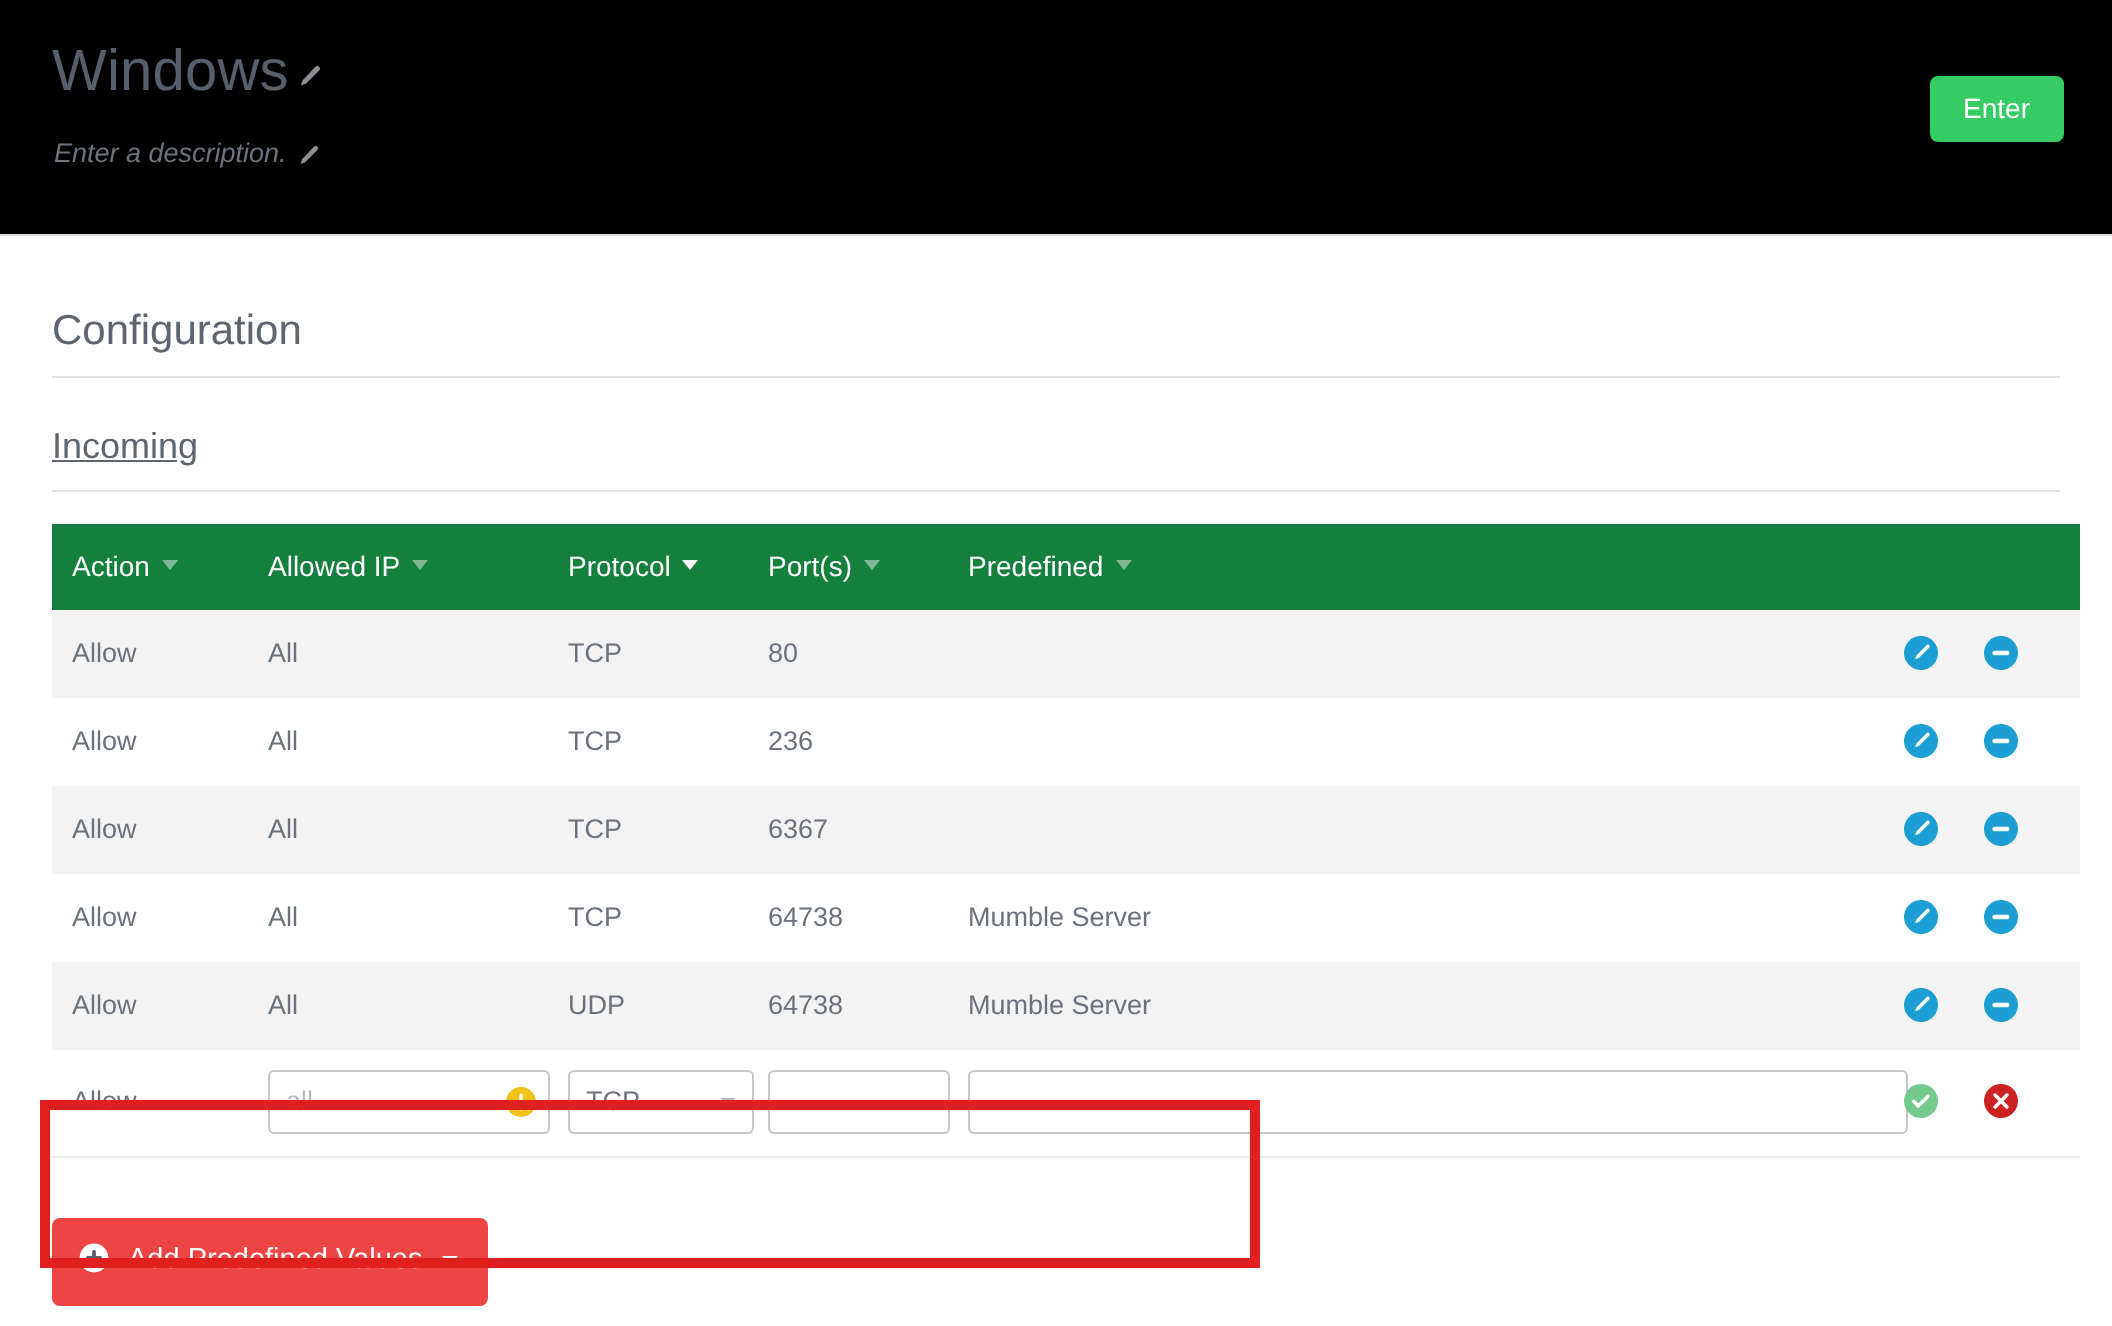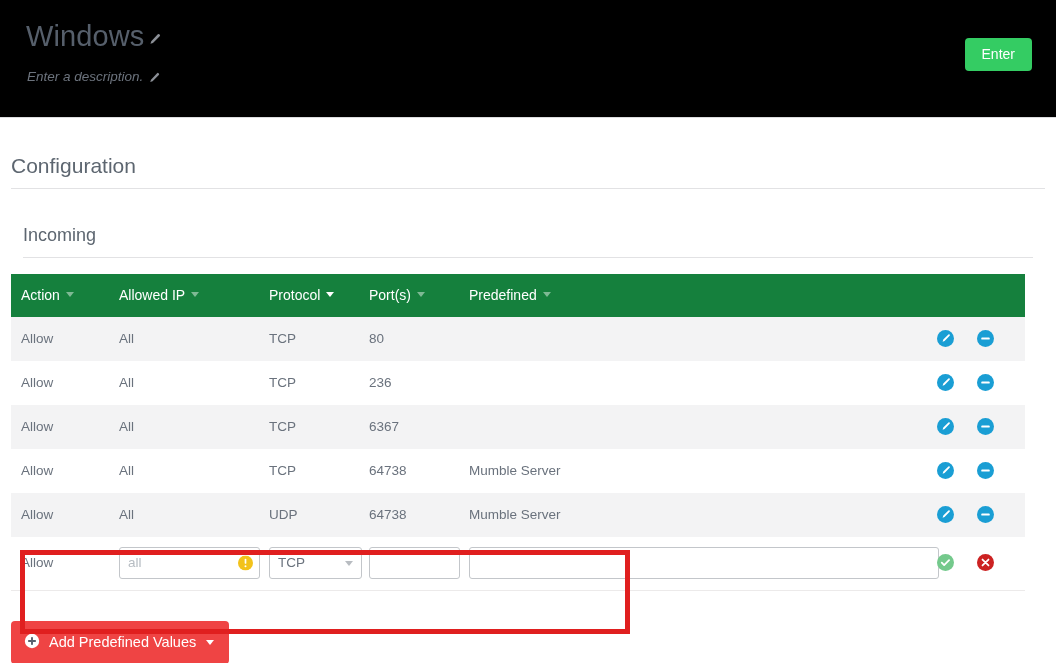--- a/index.html
+++ b/index.html
@@ -67,39 +67,40 @@
     font-size: 14px;
     padding: 9px 17px 10px 17px;
     border-radius: 4px;
     line-height: 1;
     box-sizing: border-box;
   }
 
   
   .content {
     position: relative;
-    padding: 0 11px;
+    padding: 0 26px;
   }
   .section-title {
     font-size: 21px;
     font-weight: normal;
     color: #5d6670;
     margin: 0;
     padding: 36px 0 11px 0;
     border-bottom: 1px solid #e2e2e4;
     line-height: 1.1;
   }
   .sub-title {
     font-size: 18px;
     font-weight: normal;
     color: #5d6670;
-    margin: 12px;
+    margin: 0;
     padding: 25px 0 11px 0;
     border-bottom: 1px solid #e2e2e4;
     line-height: 1.1;
+    text-decoration: underline;
   }
 
   
   .fw-table {
     width: 1004px;
     border-collapse: collapse;
     margin-top: 16px;
     table-layout: fixed;
     font-size: 13.5px;
   }

